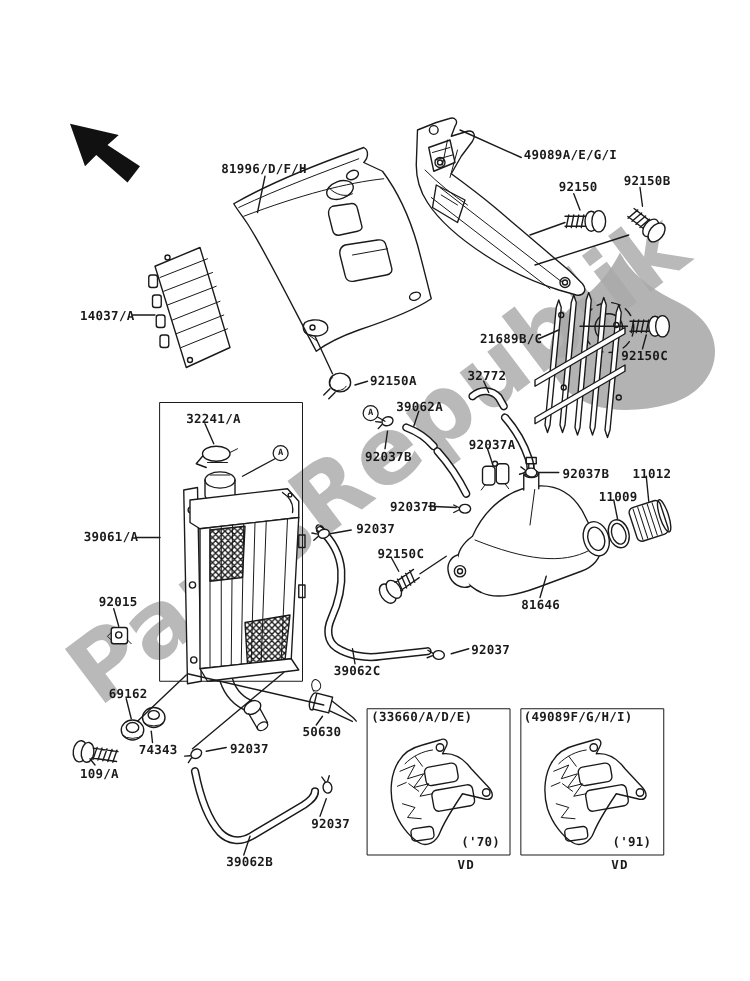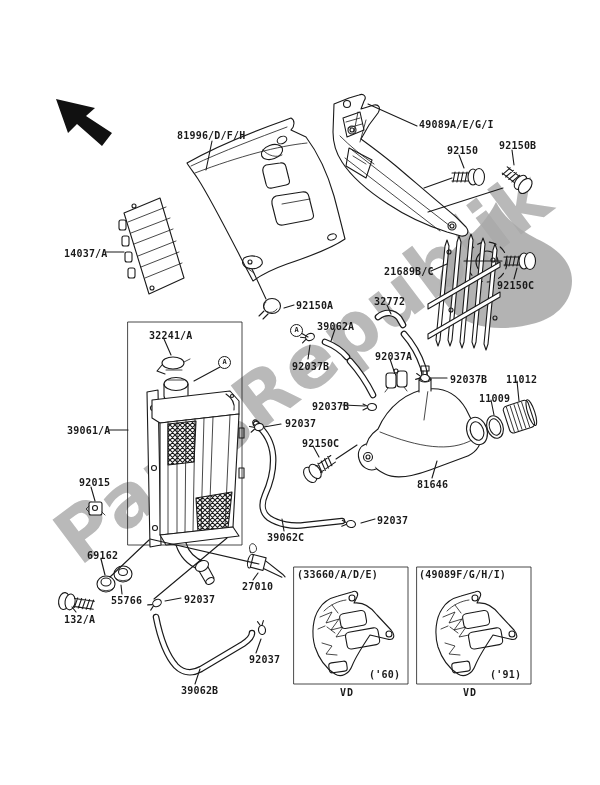--- a/index.html
+++ b/index.html
@@ -19,21 +19,21 @@
   #art .tube-b{stroke-width:6.6;}
   #art .tube-w{stroke:#fff;stroke-width:4.2;}
   #art .wmblob{fill:#a9a9a9;stroke:none;opacity:.88;}
   #art .gear{stroke:#fff;fill:none;}
   
   .lbl{position:absolute;z-index:3;font:700 10px "DejaVu Sans Mono",monospace;
        color:#1a1a1a;letter-spacing:.2px;white-space:nowrap;line-height:1;text-align:center;}
   .acircle{position:absolute;z-index:3;width:11px;height:11px;border:1px solid #1a1a1a;border-radius:50%;
        background:#fff;font:700 7px "DejaVu Sans Mono",monospace;color:#1a1a1a;
        display:flex;align-items:center;justify-content:center;line-height:1;}
-  .caption{letter-spacing:1px;}
+  .caption{letter-spacing:1px;margin-left:26px;}
 </style>
 </head>
 <body>
 
 <div id="page">
 
   <div id="wm-layer">
     <div class="wm-text">PartsRepublik</div>
   </div>
 
@@ -349,31 +349,31 @@
   <div class="lbl" style="left:479px;top:394px">11009</div>
   <div class="lbl" style="left:149px;top:331px">32241/A</div>
   <div class="lbl" style="left:67px;top:426px">39061/A</div>
   <div class="lbl" style="left:312px;top:402px">92037B</div>
   <div class="lbl" style="left:285px;top:419px">92037</div>
   <div class="lbl" style="left:302px;top:439px">92150C</div>
   <div class="lbl" style="left:417px;top:480px">81646</div>
   <div class="lbl" style="left:79px;top:478px">92015</div>
   <div class="lbl" style="left:267px;top:533px">39062C</div>
   <div class="lbl" style="left:87px;top:551px">69162</div>
-  <div class="lbl" style="left:242px;top:582px">27010</div>
+  <div class="lbl" style="left:242px;top:582px">50630</div>
   <div class="lbl" style="left:184px;top:595px">92037</div>
-  <div class="lbl" style="left:111px;top:596px">55766</div>
-  <div class="lbl" style="left:64px;top:615px">132/A</div>
+  <div class="lbl" style="left:111px;top:596px">74343</div>
+  <div class="lbl" style="left:64px;top:615px">109/A</div>
   <div class="lbl" style="left:377px;top:516px">92037</div>
   <div class="lbl" style="left:249px;top:655px">92037</div>
   <div class="lbl" style="left:181px;top:686px">39062B</div>
 
   <div class="acircle" style="left:290px;top:324px">A</div>
   <div class="acircle" style="left:218px;top:356px">A</div>
 
   <div class="lbl" style="left:297px;top:570px">(33660/A/D/E)</div>
-  <div class="lbl" style="left:369px;top:670px">('60)</div>
+  <div class="lbl" style="left:369px;top:670px">('70)</div>
   <div class="lbl caption" style="left:340px;top:688px">VD</div>
   <div class="lbl" style="left:419px;top:570px">(49089F/G/H/I)</div>
   <div class="lbl" style="left:490px;top:670px">('91)</div>
   <div class="lbl caption" style="left:463px;top:688px">VD</div>
 
 </div>
 
 </body></html>

